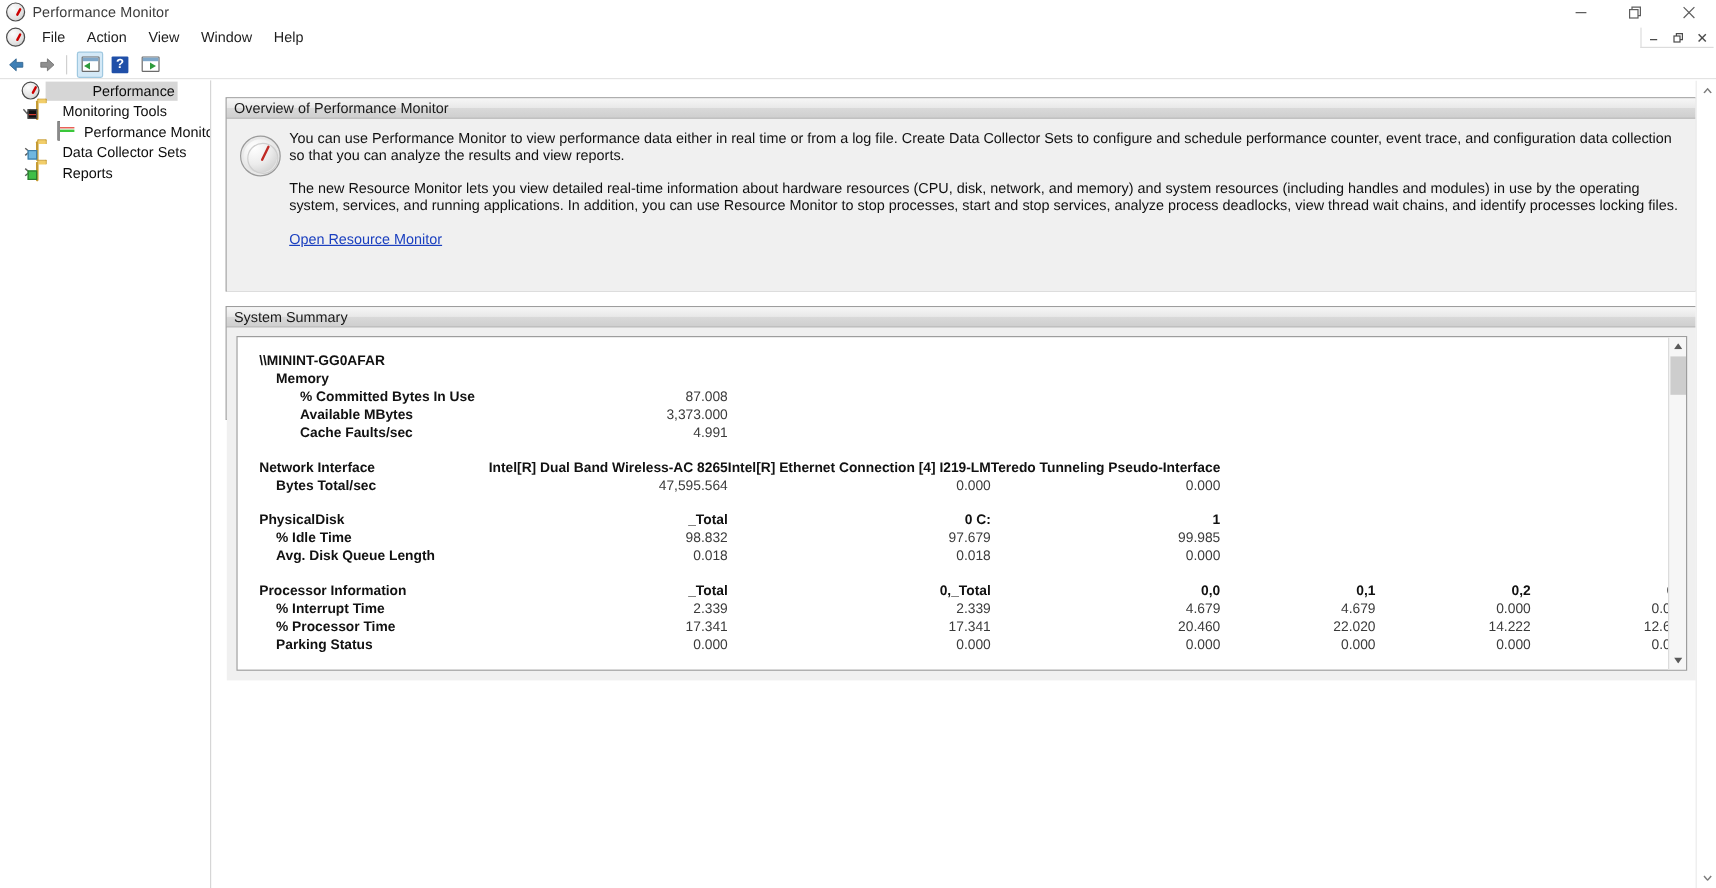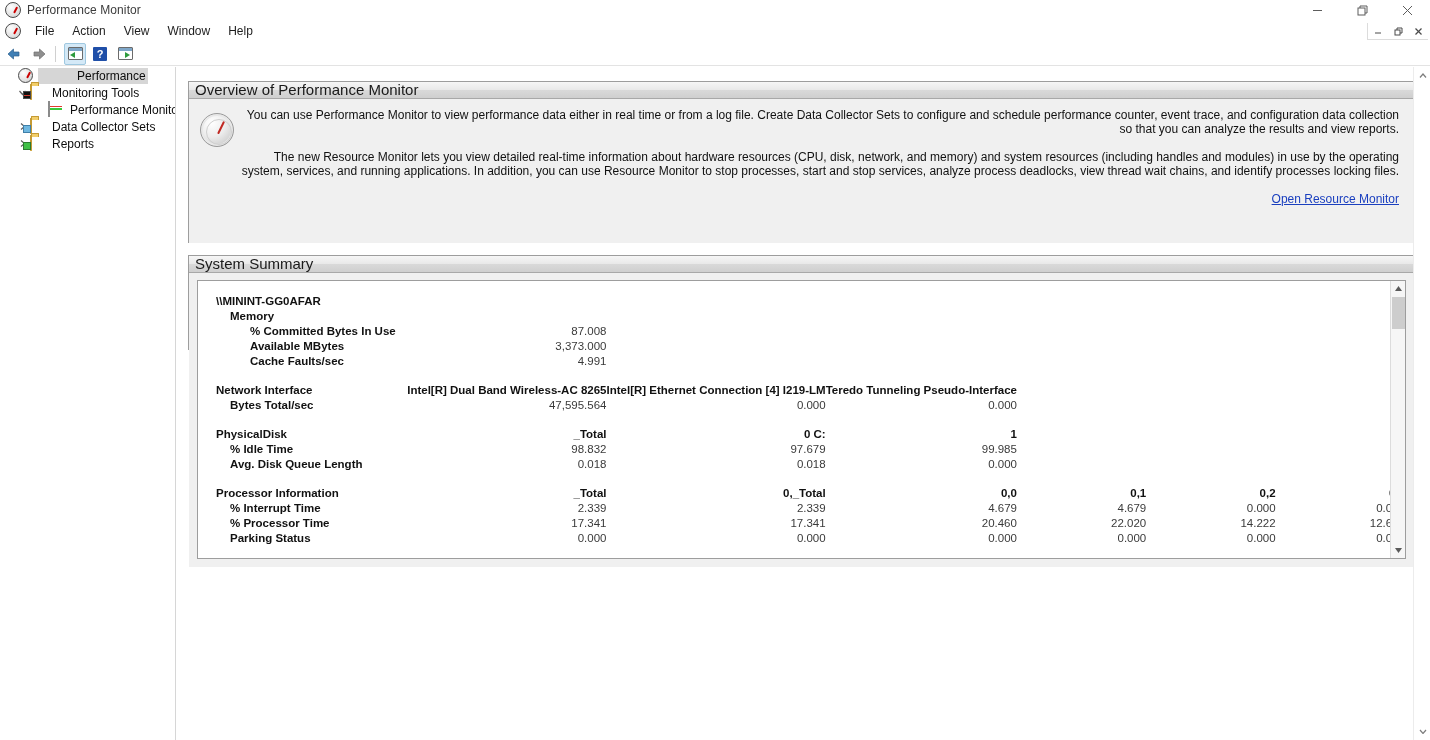--- a/index.html
+++ b/index.html
@@ -172,21 +172,21 @@
   .sb-arrow {
     width: 17px; height: 17px; display: flex; align-items: center; justify-content: center;
     color: #7d7d7d; font-size: 8px;
   }
 
   .panel {
     position: absolute; left: 11px; background: #f0f0f0;
     border: 1px solid #9d9d9d;
   }
   .panel-title {
-    height: 17px; line-height: 16px; font-size: 15px; color: #1a1a1a;
+    height: 17px; line-height: 16px; font-size: 12px; color: #1a1a1a;
     padding-left: 6px;
     background: linear-gradient(to bottom, #f6f6f6 0%, #e9e9e9 48%, #d9d9d9 52%, #cfcfcf 100%);
     border-bottom: 1px solid #a8a8a8;
   }
   .panel-body { background: #f0f0f0; }
 
   
   #overview-panel { top: 14px; width: 1226px; height: 162px; }
   .ov-body { position: relative; height: 144px; }
   .ov-icon {
@@ -200,21 +200,21 @@
     content: ""; position: absolute; left: 16px; top: 6px;
     width: 2.2px; height: 14px; background: #c02a24;
     transform: rotate(26deg); transform-origin: 50% 100%; border-radius: 1px;
   }
   .ov-icon::before {
     content: ""; position: absolute; left: 5px; top: 5px; width: 24px; height: 24px;
     border-radius: 50%; border: 1px solid #cfcfcf;
   }
   .ov-text {
     position: absolute; left: 52px; top: 9px; right: 14px;
-    font-size: 12px; color: #111111; line-height: 14px; text-align: right;
+    font-size: 12px; color: #111111; line-height: 14px;
   }
   .ov-text p { margin: 0 0 14px 0; }
   .ov-link {
     color: #1a3fbf; text-decoration: underline; cursor: pointer; font-size: 12px;
   }
 
   
   #summary-panel { top: 188px; width: 1227px; height: 95px; }
   .ss-body { position: relative; height: 294px; padding: 7px 8px 8px 8px; }
   .ss-inner {

